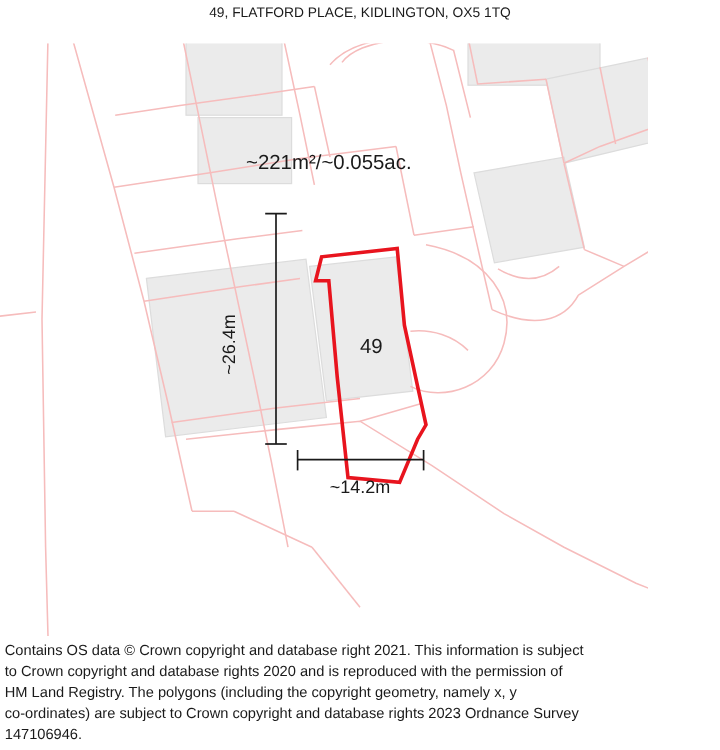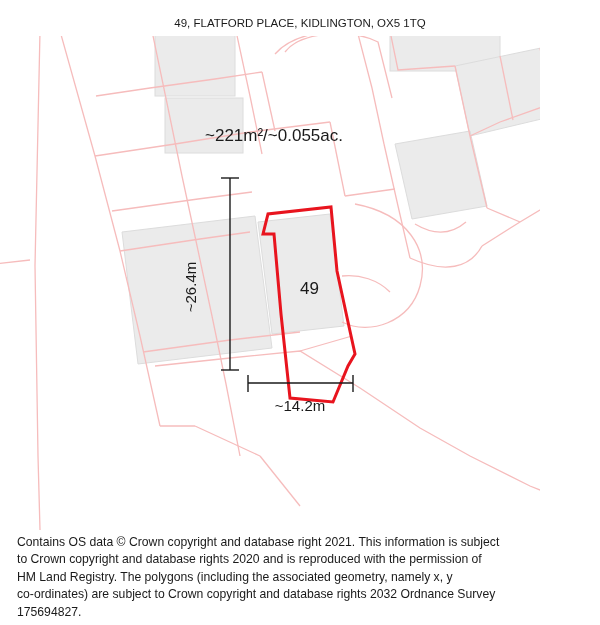--- a/index.html
+++ b/index.html
@@ -20,21 +20,21 @@
     height: 625px;
   }
   
   .header {
     position: absolute;
     top: 0;
     left: 0;
     width: 600px;
     height: 36px;
     text-align: center;
-    padding-top: 16px;
+    padding-top: 4px;
     box-sizing: border-box;
   }
   .header .title {
     font-size: 11.5px;
     line-height: 15px;
     color: #1a1a1a;
   }
   .header .subtitle {
     font-size: 11.5px;
     line-height: 15px;
@@ -52,21 +52,21 @@
   }
   .map svg {
     display: block;
   }
   
   .footer {
     position: absolute;
     top: 534px;
     left: 0;
     width: 600px;
-    padding: 0 17px;
+    padding: 0 4px;
     box-sizing: border-box;
     font-size: 12.2px;
     line-height: 17.4px;
     color: #1a1a1a;
   }
   .footer p {
     margin: 0;
   }
   .area-label {
     font-size: 17px;
@@ -167,18 +167,18 @@
         <line x1="353" y1="339" x2="353" y2="356"></line>
       </g>
       <text class="dim-label" x="300" y="375" text-anchor="middle">~14.2m</text>
 
     </svg>
   </div>
 
   <div class="footer">
     <p>Contains OS data © Crown copyright and database right 2021. This information is subject</p>
     <p>to Crown copyright and database rights 2020 and is reproduced with the permission of</p>
-    <p>HM Land Registry. The polygons (including the associated geometry, namely x, y</p>
-    <p>co-ordinates) are subject to Crown copyright and database rights 2032 Ordnance Survey</p>
-    <p>175694827.</p>
+    <p>HM Land Registry. The polygons (including the copyright geometry, namely x, y</p>
+    <p>co-ordinates) are subject to Crown copyright and database rights 2023 Ordnance Survey</p>
+    <p>147106946.</p>
   </div>
 
 </div>
 
 </body></html>

